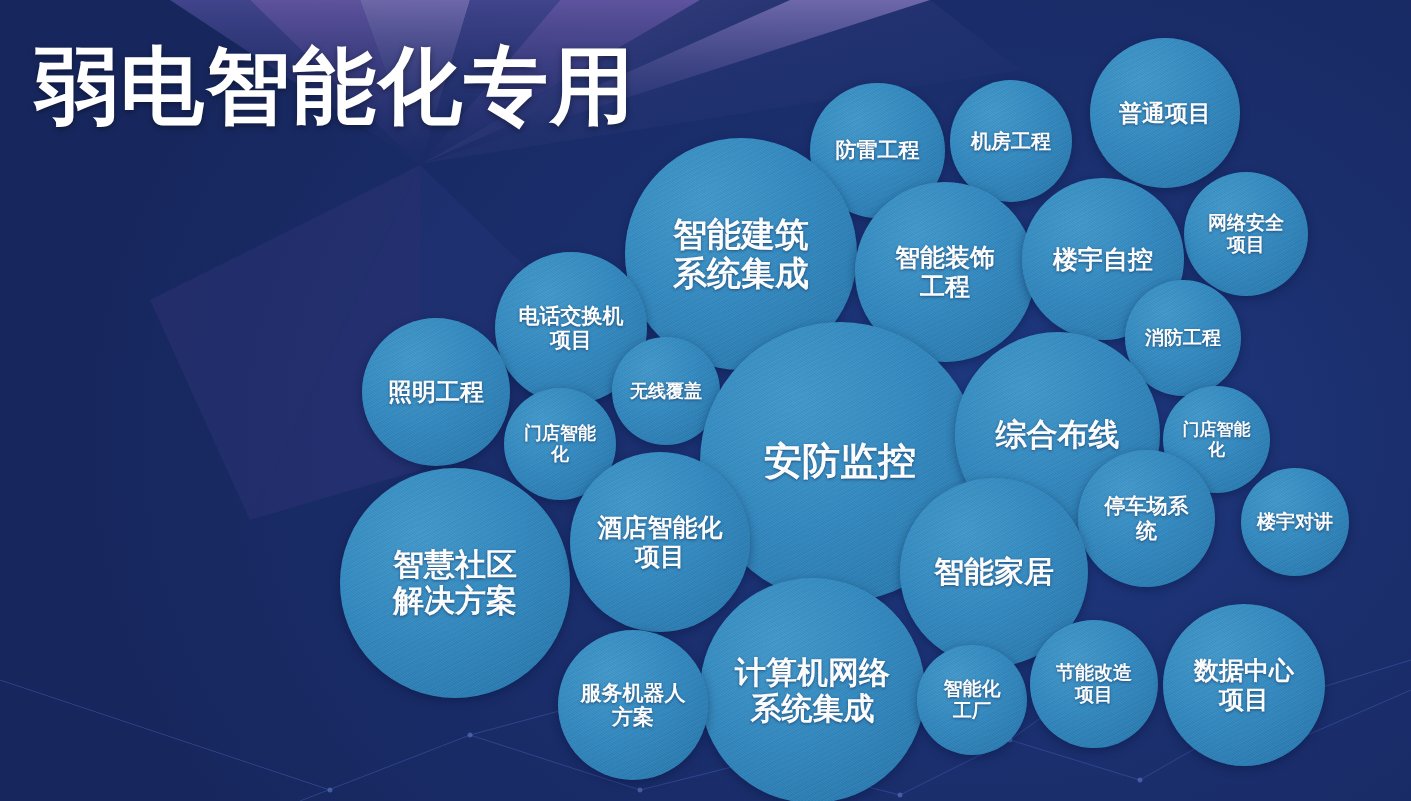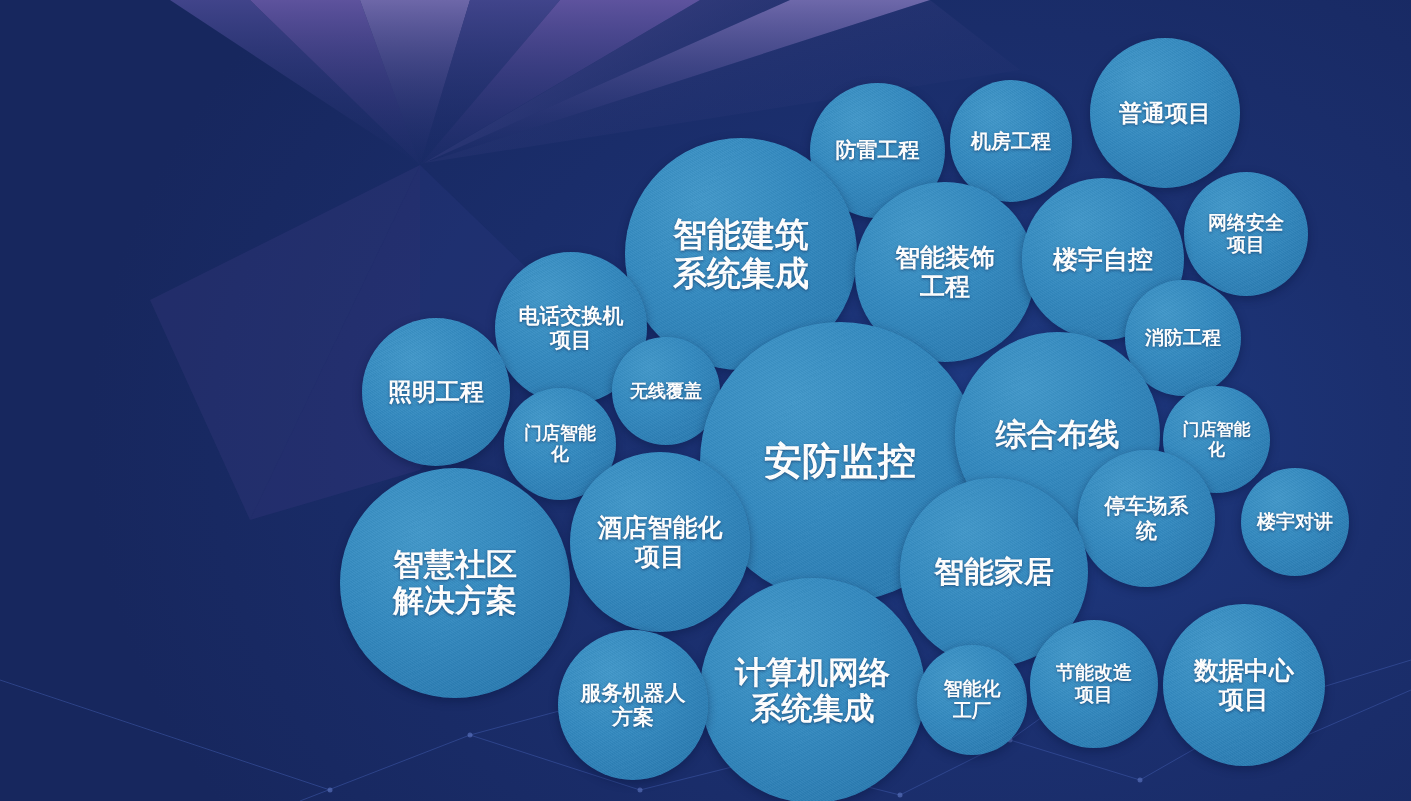--- a/index.html
+++ b/index.html
@@ -106,20 +106,21 @@
       <circle cx="470" cy="735" r="2.5"></circle>
       <circle cx="640" cy="790" r="2.5"></circle>
       <circle cx="760" cy="760" r="2.5"></circle>
       <circle cx="900" cy="795" r="2.5"></circle>
       <circle cx="1010" cy="740" r="2.5"></circle>
       <circle cx="1140" cy="780" r="2.5"></circle>
       <circle cx="1280" cy="700" r="2.5"></circle>
     </g>
   </svg>
 
+  <div id="title">弱电智能化专用</div>
 
   <div id="bubbles">
       <div class="bubble" style="left: 810px; top: 83px; width: 135px; height: 135px; font-size: 21px;">
         <span class="lbl">防雷工程</span>
       </div>
       <div class="bubble" style="left: 950px; top: 80px; width: 122px; height: 122px; font-size: 20px;">
         <span class="lbl">机房工程</span>
       </div>
       <div class="bubble" style="left: 1090px; top: 38px; width: 150px; height: 150px; font-size: 23px;">
         <span class="lbl">普通项目</span>

